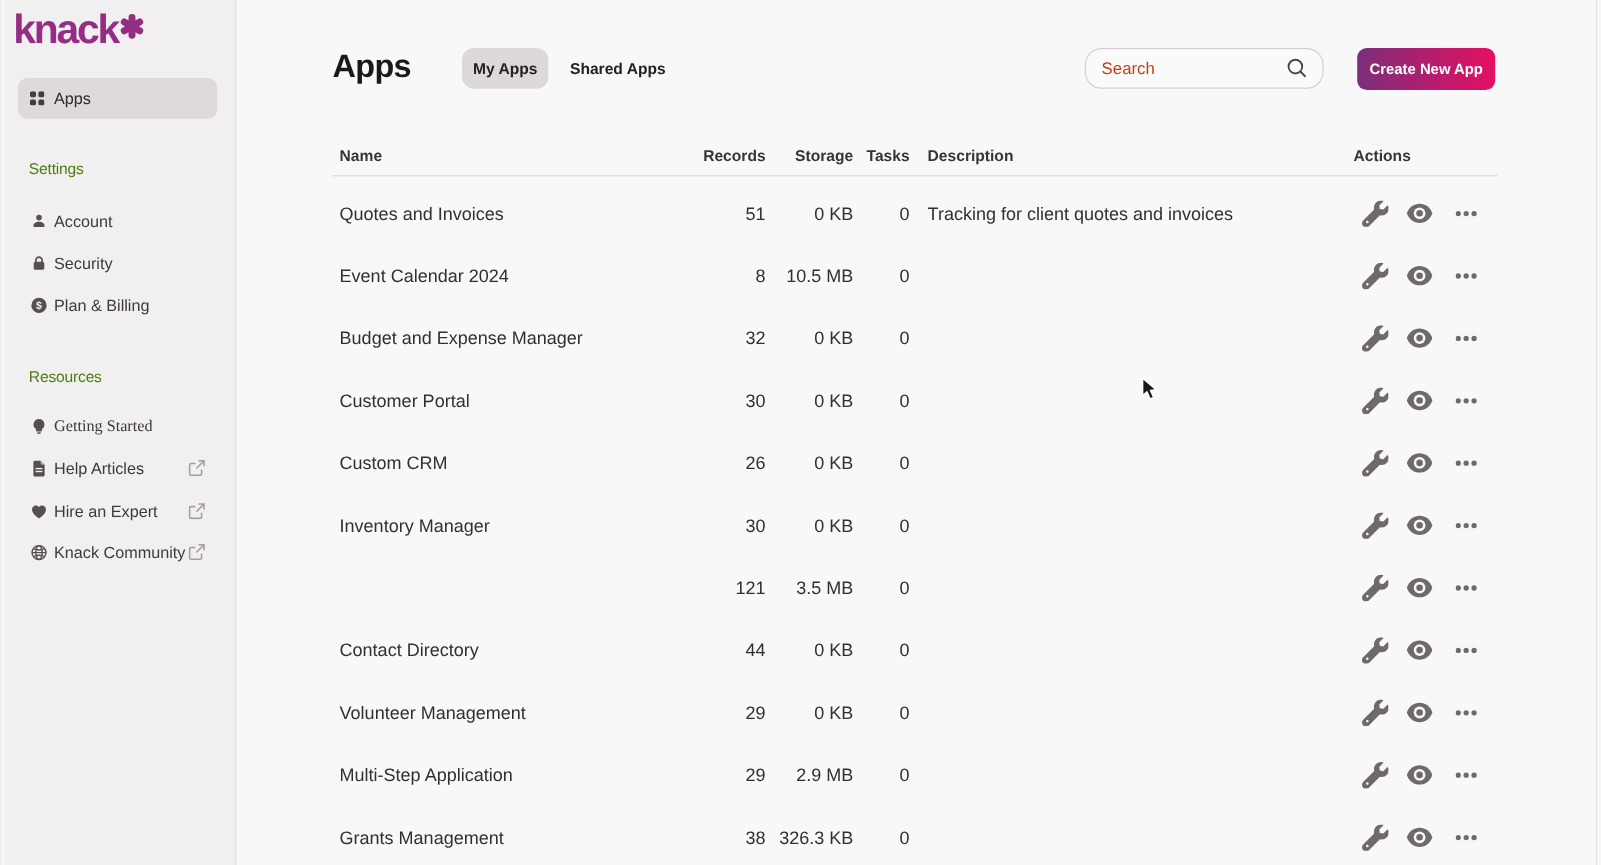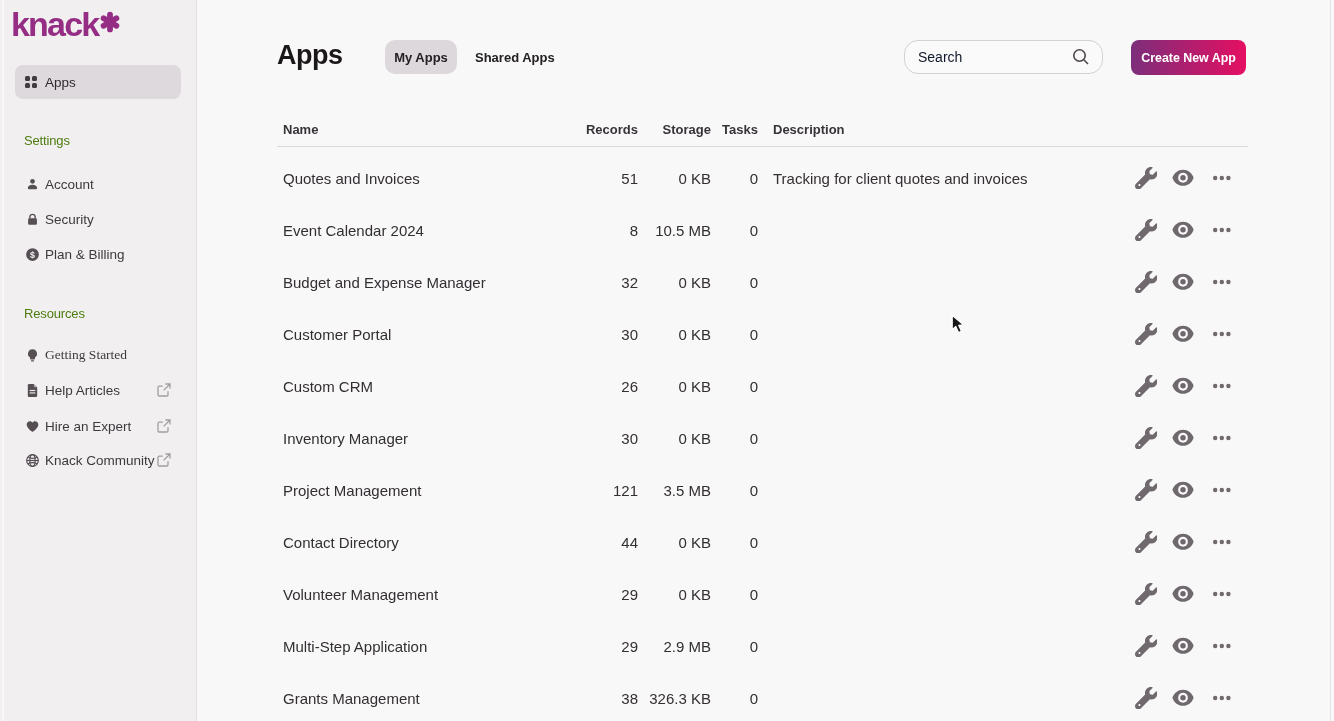--- a/index.html
+++ b/index.html
@@ -20,21 +20,21 @@
 .sitem { position:absolute; left:25px; height:20px; display:flex; align-items:center; font-size:13.5px; color:#3e393d; }
 .sitem svg:first-child { width:15px; height:15px; margin-right:5px; }
 .extlink { position:absolute; left:132px; }
 #main { position:absolute; left:0; top:0; width:1334px; height:721px; }
 #title { position:absolute; left:277px; top:40px; font-size:27px; font-weight:bold; color:#1b181a; letter-spacing:-0.5px; }
 #tab-my { position:absolute; left:385px; top:40px; width:72px; height:34px; background:#ddd8db; border-radius:10px;
   display:flex; align-items:center; justify-content:center; font-size:13px; font-weight:bold; color:#242122; }
 #tab-shared { position:absolute; left:475px; top:40px; height:34px; display:flex; align-items:center; font-size:13px; font-weight:bold; color:#242122; }
 #search { position:absolute; left:904px; top:40px; width:199px; height:34px; border:1px solid #d4d0d3; border-radius:14px;
   background:#fbfafb; display:flex; align-items:center; padding:0 12px 0 13px; }
-#search span { font-size:14px; color:#0f172a; flex:1; }
+#search span { font-size:14px; color:#c2410c; flex:1; }
 #createbtn { position:absolute; left:1131px; top:40px; width:115px; height:35px; border-radius:8px;
   background:linear-gradient(90deg, #7c2e7b 0%, #e50f62 100%);
   display:flex; align-items:center; justify-content:center; color:#fff; font-size:12.4px; font-weight:bold; }
 
 #thead { position:absolute; left:277px; top:112px; width:971px; height:34px; font-size:13px; font-weight:600; color:#373338; }
 #thead .c, .row .c { position:absolute; top:0; height:100%; display:flex; align-items:center; }
 .c.name { left:6px; width:270px; }
 .c.records { left:211px; width:150px; justify-content:flex-end; }
 .c.storage { left:284px; width:150px; justify-content:flex-end; }
 .c.tasks { left:379px; width:102px; justify-content:flex-end; }
@@ -61,20 +61,21 @@
         <line x1="11.8" y1="11.8" x2="16" y2="16"></line>
     </svg>
   </div>
   <div id="createbtn">Create New App</div>
   <div id="thead">
     <div class="c name">Name</div>
     <div class="c records">Records</div>
     <div class="c storage">Storage</div>
     <div class="c tasks">Tasks</div>
     <div class="c desc">Description</div>
+    <div class="c actions">Actions</div>
   </div>
   <div id="thead-border"></div>
   <div id="rows">
 <div class="row" style="top:0px">
 <div class="c name">Quotes and Invoices</div>
 <div class="c records">51</div>
 <div class="c storage">0 KB</div>
 <div class="c tasks">0</div>
 <div class="c desc">Tracking for client quotes and invoices</div>
         <div class="icons">
@@ -192,21 +193,20 @@
             <circle cx="11" cy="8.75" r="2.75" fill="#6f686d"></circle>
           </svg>
           <svg width="18" height="6" viewBox="0 0 18 6" fill="#6f686d">
             <circle cx="2.2" cy="3" r="2.2"></circle>
             <circle cx="8.8" cy="3" r="2.2"></circle>
             <circle cx="15.4" cy="3" r="2.2"></circle>
           </svg>
         </div>
 </div>
 <div class="row" style="top:312px">
-<div class="c name">Project Management</div>
 <div class="c records">121</div>
 <div class="c storage">3.5 MB</div>
 <div class="c tasks">0</div>
 <div class="icons">
           <svg width="22" height="22" viewBox="0 0 512 512" fill="#6f686d" style="margin-right:15px">
             <path d="M507.73 109.1c-2.24-9.03-13.54-12.09-20.12-5.51l-74.36 74.36-67.88-11.31-11.31-67.88 74.36-74.36c6.62-6.62 3.43-17.9-5.66-20.16C391.41-.54 381.02 0 371.98 0c-77.32 0-139.99 62.68-139.99 140 0 12.33 1.59 24.28 4.59 35.67L22.94 389.32c-30.59 30.59-30.59 80.19 0 110.78 30.59 30.59 80.19 30.59 110.78 0l213.65-213.65c11.39 3 23.34 4.59 35.67 4.59 77.32 0 139.99-62.68 139.99-140 0-13.97-1.89-27.7-5.3-41.94zM103.66 441.3c-13.25 0-24-10.75-24-24 0-13.26 10.75-24 24-24s24 10.74 24 24c0 13.25-10.75 24-24 24z"></path>
           </svg>
           <svg width="22" height="17.5" viewBox="0 0 22 17.5" style="margin-right:19px">
             <path d="M11 0.7 C15.9 0.7 19.9 3.7 21.6 8.75 C19.9 13.8 15.9 16.8 11 16.8 C6.1 16.8 2.1 13.8 0.4 8.75 C2.1 3.7 6.1 0.7 11 0.7 Z" fill="#6f686d"></path>
             <circle cx="11" cy="8.75" r="4.9" fill="#f9f8f9"></circle>

